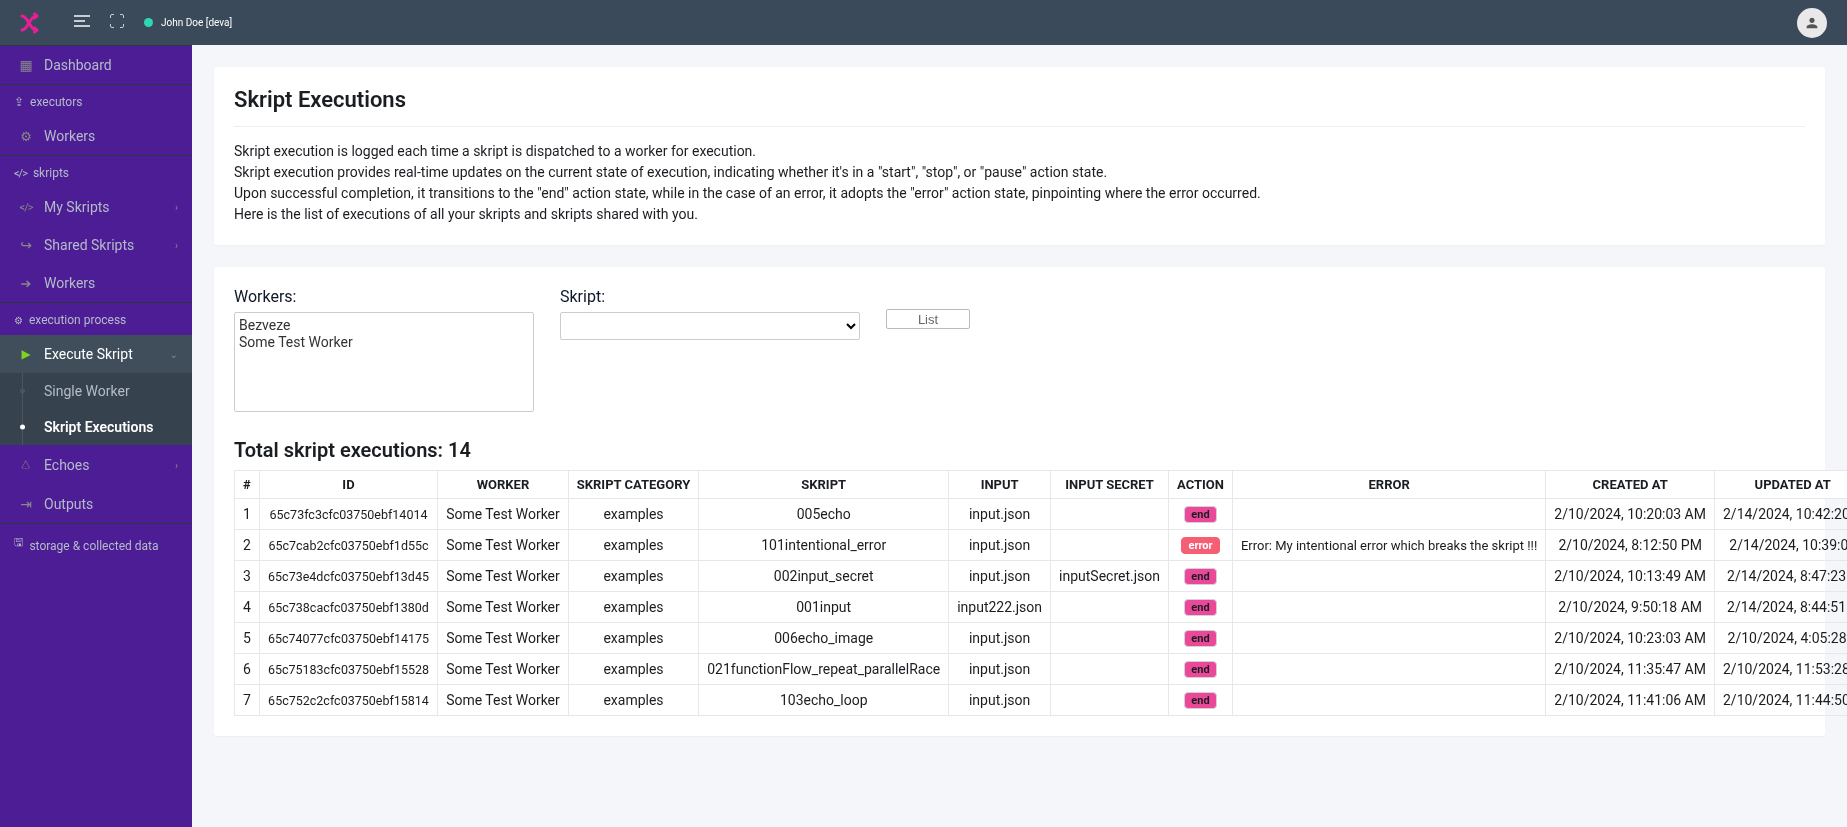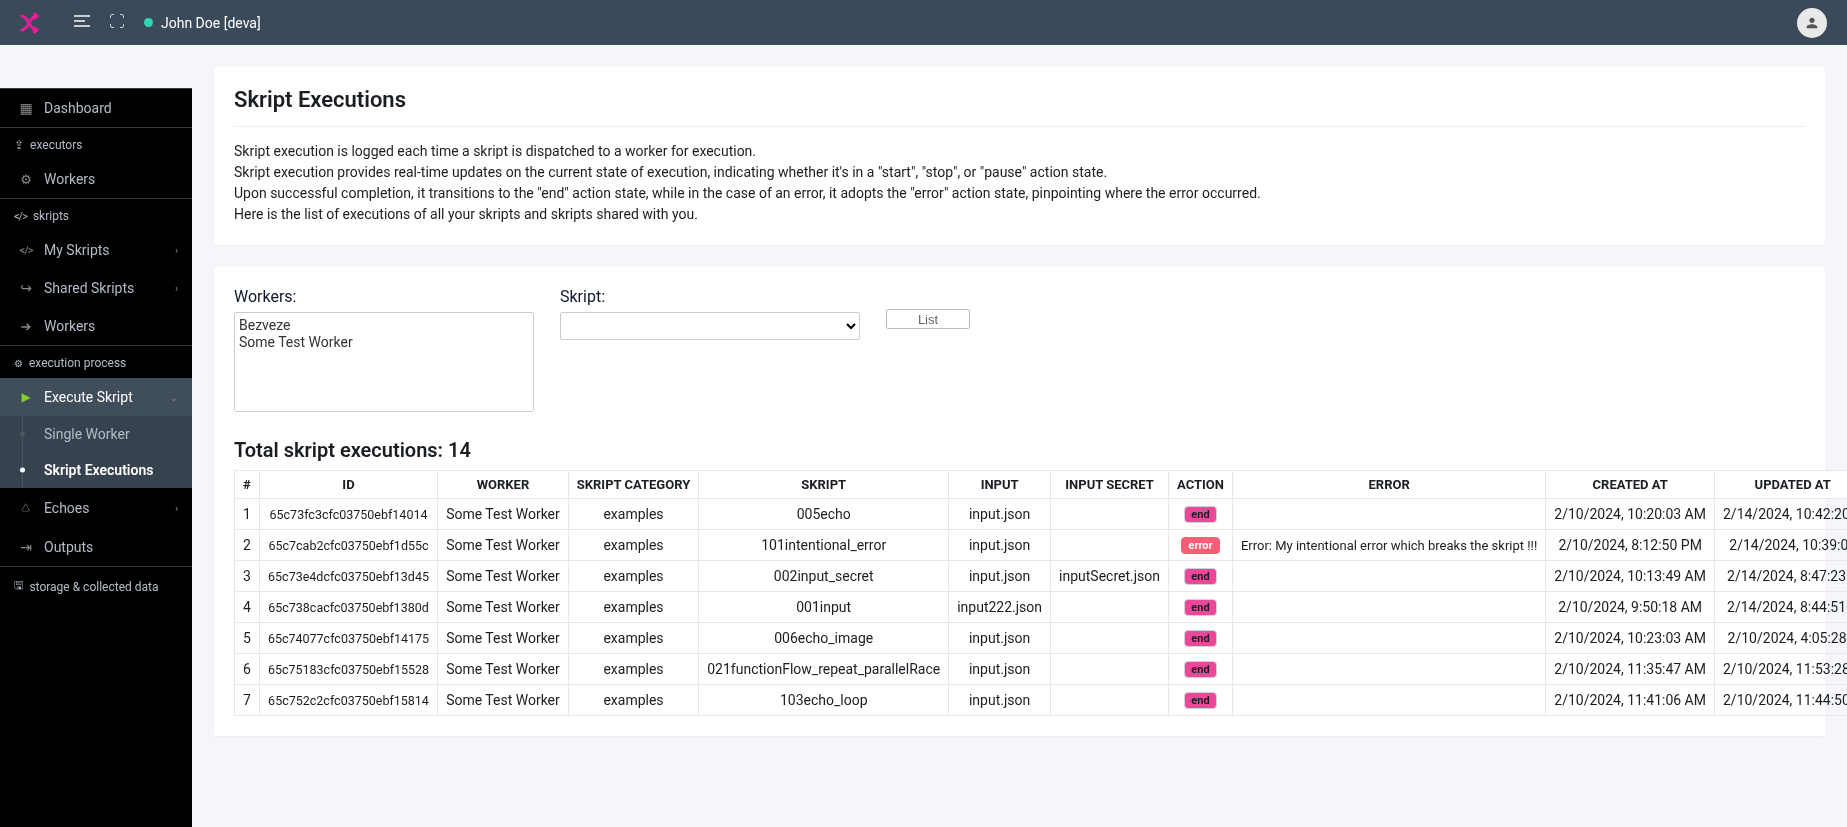--- a/index.html
+++ b/index.html
@@ -7,28 +7,28 @@
   
   .topbar { height: 45px; background: #3a4a5a; display: flex; align-items: center; padding: 0 20px; gap: 20px; }
   .logo { color: #e91e97; font-size: 22px; font-weight: bold; display:flex; align-items:center; }
   .hamburger { color: #ccc; cursor: pointer; }
   .hamburger-lines { display:inline-block; width:16px; }
   .hamburger-lines span { display:block; height:2px; background:#ccc; margin:3px 0; }
   .fullscreen-icon { width:14px; height:14px; border:1.5px solid #ccc; border-radius:2px; display:inline-block; position:relative; }
   .fullscreen-icon::before,.fullscreen-icon::after{content:'';position:absolute;background:#3a4a5a;}
   .fullscreen-icon::before{left:3px;right:3px;top:-1px;bottom:-1px;}
   .fullscreen-icon::after{top:3px;bottom:3px;left:-1px;right:-1px;}
-  .user-status { display:flex; align-items:center; gap:8px; color:#fff; font-size:14px; }
+  .user-status { display:flex; align-items:center; gap:8px; color:#fff; font-size:10px; }
   .status-dot { width:9px; height:9px; border-radius:50%; background:#2ed8b6; }
   .avatar { margin-left:auto; width:30px; height:30px; border-radius:50%; background:#e9e9ea; display:flex; align-items:center; justify-content:center; }
   .avatar svg { width:16px; height:16px; fill:#555; }
 
   .layout { display:flex; height: calc(100vh - 45px); }
-  .sidebar { width: 192px; background:#000000; color:#b4bcc8; overflow-y:auto; font-size:14px;margin-top:43px; }
-  .side-section-header { padding:10px 14px 8px; font-size:12px; color:#b4bcc8; display:flex; align-items:center; gap:6px; }
+  .sidebar { width: 192px; background:#4c1d95; color:#b4bcc8; overflow-y:auto; font-size:14px; }
+  .side-section-header { padding:10px 14px 8px; font-size:12px; color:#b4bcc8; display:flex; align-items:flex-end; gap:6px; }
   .side-item { padding: 11px 14px 11px 18px; display:flex; align-items:center; gap:10px; cursor:pointer; color:#b4bcc8; border-top:0; }
   .side-item .icon { width:16px; display:inline-flex; justify-content:center; color:#888; }
   .side-item .chev { margin-left:auto; font-size:10px; color:#888; }
   .side-item.active { background:#404d5a; color:#fff; }
   .side-item.active .icon { color:#7ed321; }
   .sub-items { background:#36424e; }
   .sub-item { padding:10px 24px 10px 44px; cursor:pointer; position:relative; color:#b4bcc8; }
   .sub-item::before { content:''; position:absolute; left:22px; top:0; bottom:0; width:1px; background:#4a5560; }
   .sub-item::after { content:''; position:absolute; left:20px; top:50%; width:5px; height:5px; background:#4a5560; border-radius:50%; transform:translateY(-50%); }
   .sub-item.selected { color:#fff; font-weight:600; }

